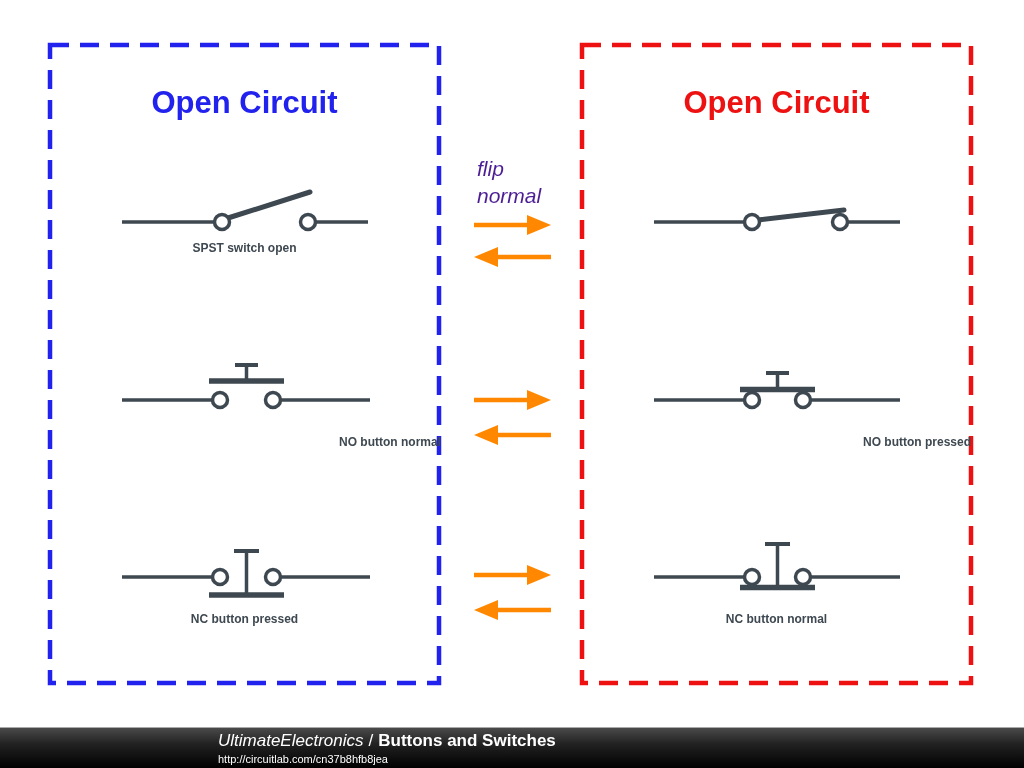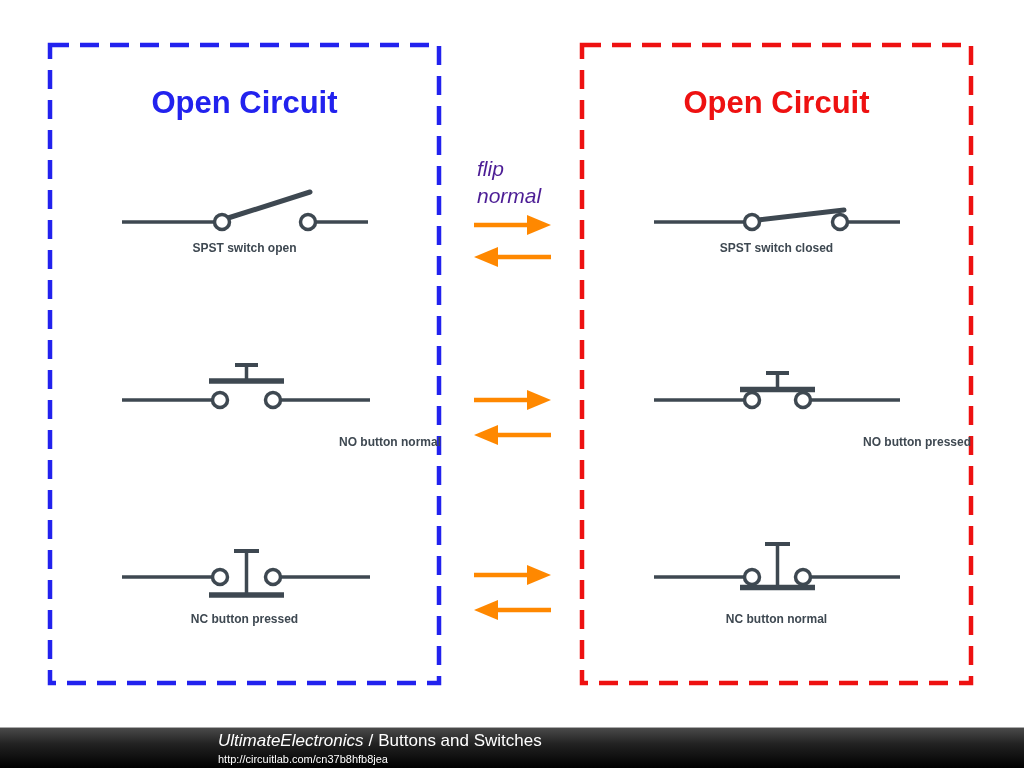--- a/index.html
+++ b/index.html
@@ -25,21 +25,21 @@
           background:linear-gradient(180deg,#4a4a4a 0%,#222222 40%,#000000 100%);
           border-top:1px solid #aaaaaa;box-sizing:border-box;color:#ffffff;}
   .logo{position:absolute;left:44px;top:0px;}
   .logo-word{font-size:24px;letter-spacing:5px;color:#ececec;line-height:23px;font-weight:normal;}
   .logo-row{display:flex;align-items:center;margin-top:-5px;}
   .logo-lab{font-size:19px;font-weight:bold;letter-spacing:2px;color:#ffffff;margin-left:2px;line-height:19px;}
   .footer-text{position:absolute;left:218px;top:3px;}
   .ft-line1{font-size:17px;line-height:19px;}
   .ft-src{font-style:italic;}
   .ft-sep{margin:0 5px;}
-  .ft-title{font-weight:normal;}
+  .ft-title{font-weight:bold;}
   .ft-line2{font-size:11px;line-height:19px;}
 </style>
 </head>
 <body>
 
 <div class="page">
 
   <svg class="layer" width="1024" height="768" viewBox="0 0 1024 768">
 
     <rect x="50" y="45" width="389" height="638" fill="none" stroke="#2222ee" stroke-width="4.5" stroke-dasharray="19 11"></rect>
@@ -134,21 +134,20 @@
 
   <div class="flip-label">
     <div>flip</div>
     <div>normal</div>
   </div>
 
   <div class="sym-label col-left row1">SPST switch open</div>
   <div class="sym-label col-left row2">NO button normal</div>
   <div class="sym-label col-left row3">NC button pressed</div>
 
-  <div class="sym-label col-right row1">SPST switch closed</div>
   <div class="sym-label col-right row3">NC button normal</div>
   <div class="sym-label col-right row2">NO button pressed</div>
 
   <div class="footer">
     <div class="footer-text">
       <div class="ft-line1">
         <span class="ft-src">UltimateElectronics</span><span class="ft-sep">/</span><span class="ft-title">Buttons and Switches</span>
       </div>
       <div class="ft-line2">http://circuitlab.com/cn37b8hfb8jea</div>
     </div>

